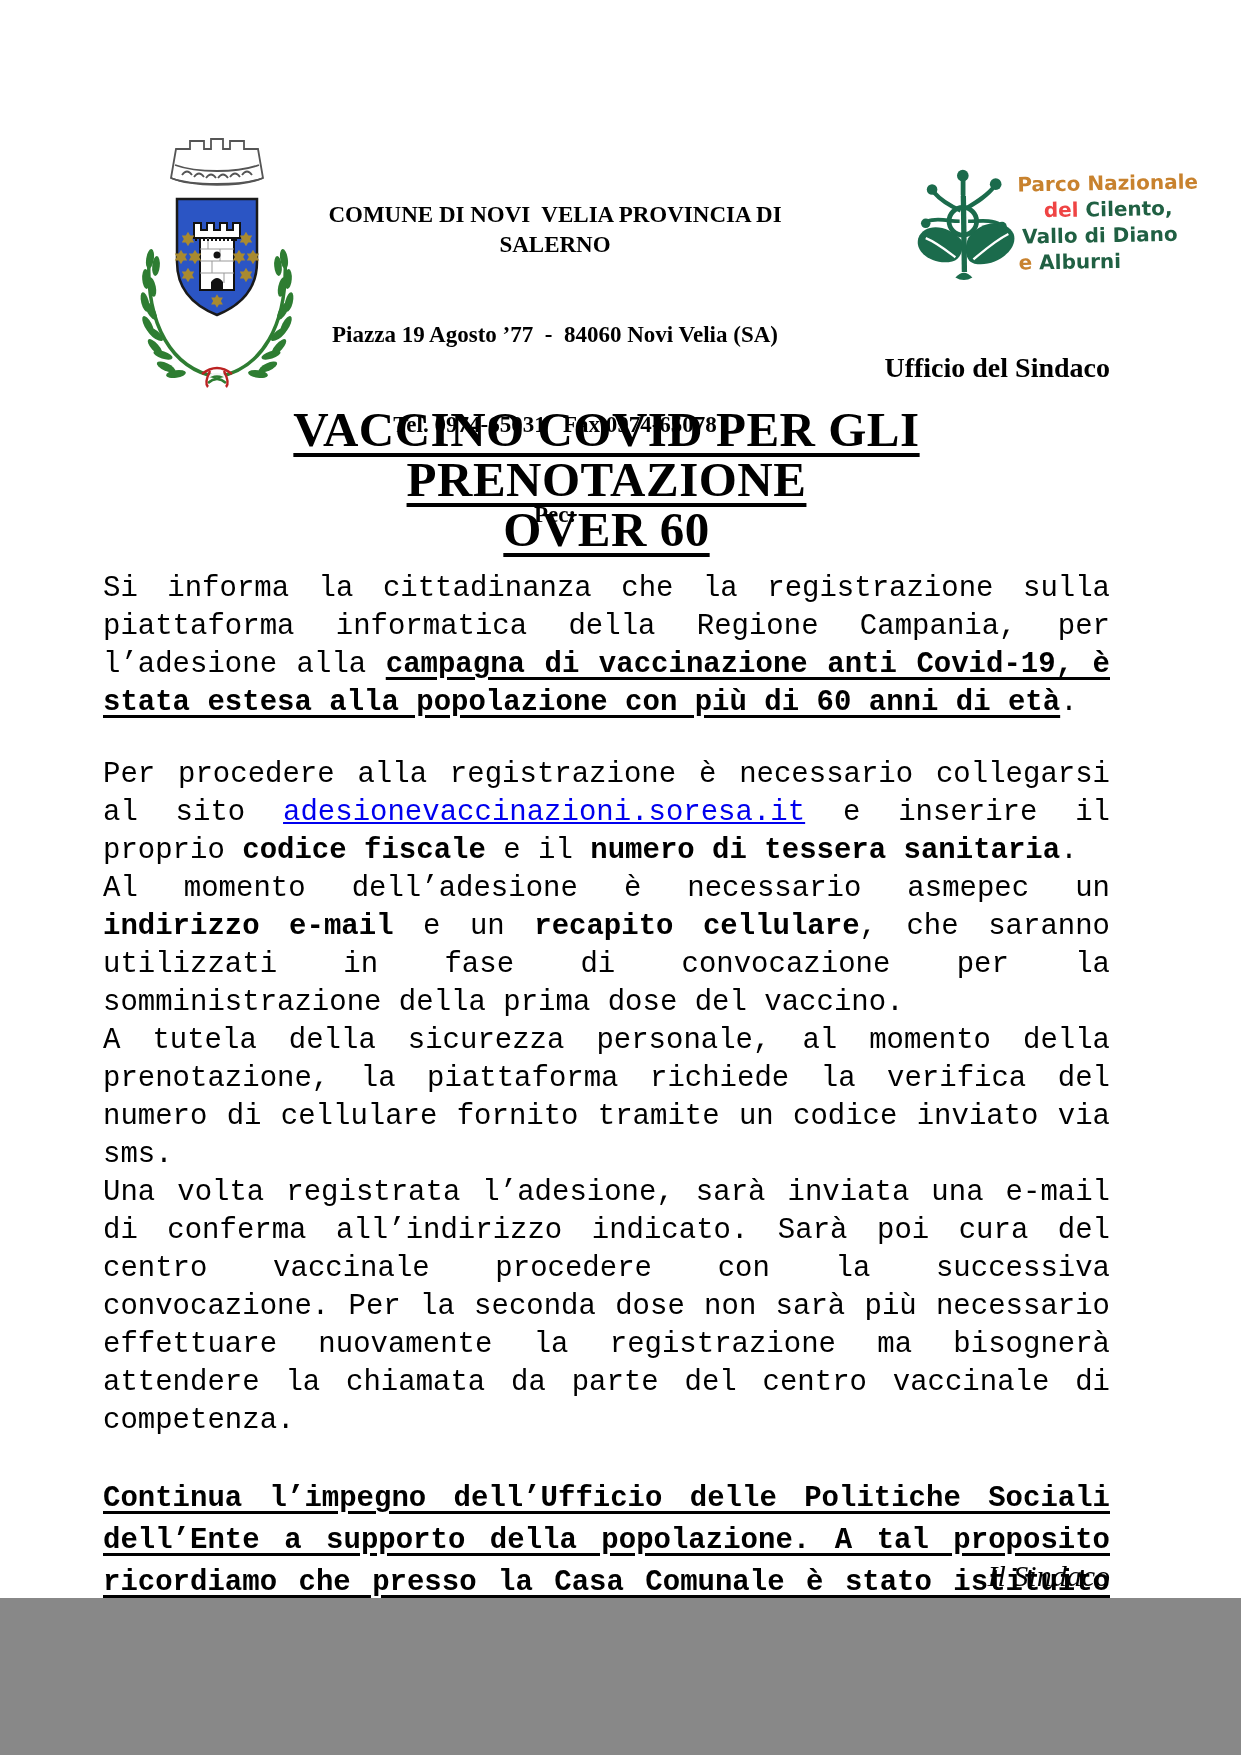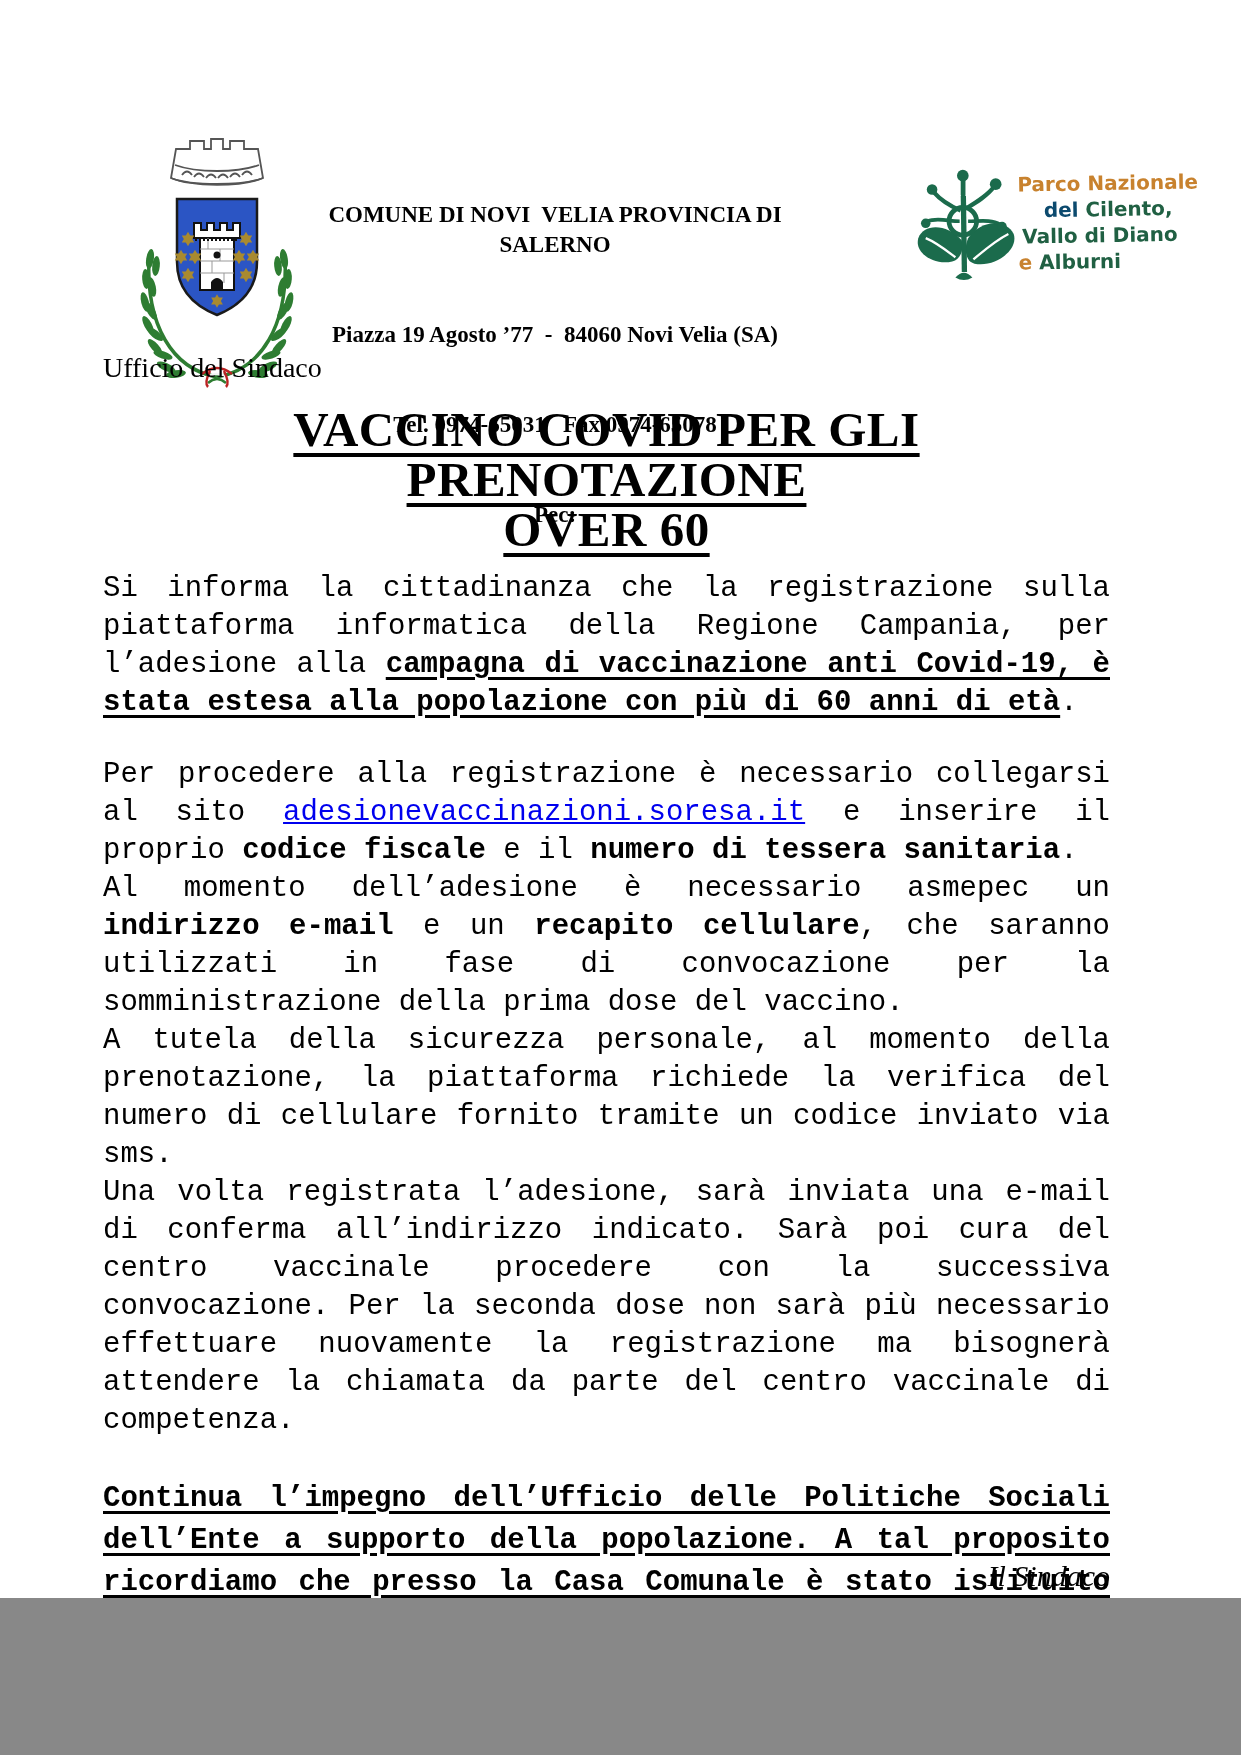--- a/index.html
+++ b/index.html
@@ -23,21 +23,21 @@
     font-size:23px;line-height:30px;
   }
   .head-text .pec-email{
     display:inline-block;margin-top:2px;
     font-family:"Liberation Sans", sans-serif;
     font-size:26px;letter-spacing:-0.4px;color:#000;
     text-decoration:underline;text-decoration-thickness:3px;text-underline-offset:4px;
   }
   .office-line{
     position:absolute;left:103px;top:352px;width:1007px;
-    text-align:left;font-weight:normal;font-size:28px;
+    text-align:right;font-weight:bold;font-size:28px;
   }
   
   .title{
     position:absolute;left:103px;top:405px;width:1007px;
     text-align:center;font-weight:bold;font-size:49px;line-height:50px;
     letter-spacing:0.5px;
   }
   .title .tline{display:block;}
   .title .tline span{
     text-decoration:underline;text-decoration-thickness:4px;text-underline-offset:7px;
@@ -159,21 +159,21 @@
       <path d="M52,52 C62,52 74,50 82,55" stroke="#1b6b4c" stroke-width="3.5" fill="none"></path>
       <circle cx="84" cy="57" r="4.5"></circle>
     </g>
     <circle cx="47" cy="52" r="13" fill="none" stroke="#1b6b4c" stroke-width="4.5"></circle>
     <path d="M12,68 C22,72 32,80 40,86" stroke="#fff" stroke-width="2.2" fill="none"></path>
     <path d="M90,64 C78,70 64,82 57,88" stroke="#fff" stroke-width="2.2" fill="none"></path>
   </svg>
 
   <div class="park-text">
       <div style="padding-left: 0px;"><span style="color: rgb(200, 130, 46);">Parco Nazionale</span></div>
-      <div style="padding-left: 26px;"><span style="color: #0c4a6e;">del </span><span style="color: rgb(32, 96, 67);">Cilento,</span></div>
+      <div style="padding-left: 26px;"><span style="color: #ef4444;">del </span><span style="color: rgb(32, 96, 67);">Cilento,</span></div>
       <div style="padding-left: 4px;"><span style="color: rgb(32, 96, 67);">Vallo di Diano</span></div>
       <div style="padding-left: 0px;"><span style="color: rgb(200, 130, 46);">e </span><span style="color: rgb(32, 96, 67);">Alburni</span></div>
     </div>
 
   <div class="head-text">
     <div>COMUNE DI NOVI  VELIA PROVINCIA DI
 SALERNO</div>
     <div>Piazza 19 Agosto ’77  -  84060 Novi Velia (SA)</div>
     <div>Tel. 0974-65031   Fax 0974-65078</div>
     <div>Pec:</div>

